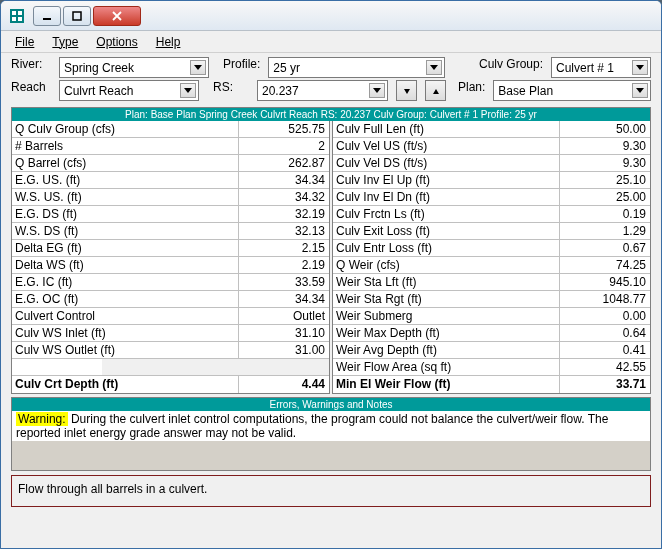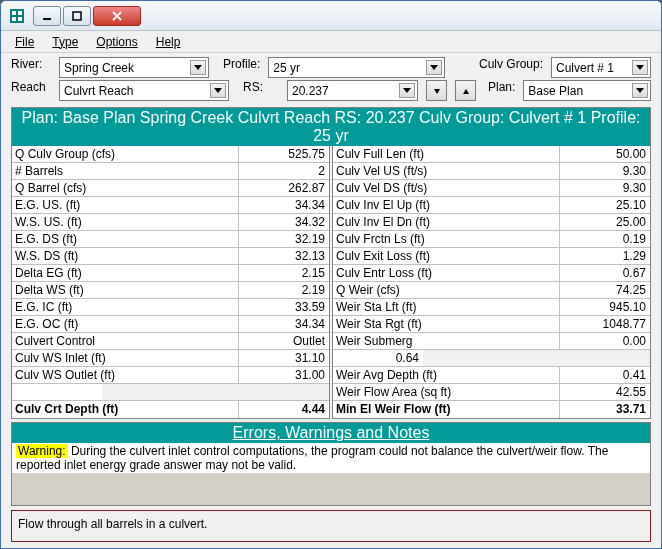--- a/index.html
+++ b/index.html
@@ -16,29 +16,29 @@
 .menubar { height: 22px; background: #f0f0f0; display: flex; align-items: center; padding: 0 6px; gap: 2px; border-bottom: 1px solid #d0d0d0; }
 .menu-item { padding: 2px 8px; cursor: default; }
 .menu-item .ul { text-decoration: underline; }
 .dropdown-row { display: flex; padding: 4px 10px 2px 10px; gap: 8px; }
 .label { white-space: nowrap; }
 .select { background: #fff; border: 1px solid #7a7a7a; height: 21px; display: flex; align-items: center; padding: 8px 4px; position: relative; font-size: 12px; }
 .select .caret { position: absolute; right: 2px; top: 2px; width: 16px; height: 15px; background: linear-gradient(#f4f4f4,#dcdcdc); border: 1px solid #9a9a9a; display: flex; align-items: center; justify-content: center; }
 .select .caret::after { content: ""; border-left: 4px solid transparent; border-right: 4px solid transparent; border-top: 5px solid #000; }
 .sq-btn { width: 21px; height: 21px; border: 1px solid #7a7a7a; background: linear-gradient(#f4f4f4,#dcdcdc); display: flex; align-items: center; justify-content: center; }
 .content { padding: 0 10px 6px 10px; flex: 1; display: flex; flex-direction: column; min-height: 0; }
-.teal-bar { background: #009a9a; color: #fff; font-weight: normal; padding: 1px 4px; font-size: 16px; }
+.teal-bar { background: #009a9a; color: #fff; font-weight: normal; padding: 1px 4px; font-size: 10px; }
 .teal-bar.center { text-align: center; }
 .data-grid { display: flex; gap: 2px; }
 .col { flex: 1; border: 1px solid #808080; border-top: none; }
 .row { display: flex; border-bottom: 1px solid #c0c0c0; height: 17px; line-height: 17px; }
 .row:last-child { border-bottom: none; font-weight: bold; }
 .cell-l { flex: 1; padding: 0 3px; border-right: 1px solid #c0c0c0; background: #fff; white-space: nowrap; overflow: hidden; }
 .cell-r { width: 90px; text-align: right; padding: 0 4px; background: #fff; white-space: nowrap; }
-.warnings-box { border: 1px solid #808080; border-top: none; background: #d4d0c8; height: 82px; overflow: hidden; }
+.warnings-box { border: 1px solid #808080; border-top: none; background: #d4d0c8; height: 60px; overflow: hidden; }
 .warning-line { background: #fff; padding: 1px 4px; font-size: 12px; line-height: 14px; }
 .warning-label { background: #ffff00; font-weight: normal; padding: 0 2px; }
 .statusbar { border: 1px solid #7f1d1d; background: #f0f0f0; padding: 6px 6px 10px 6px; margin-top: 4px; font-size: 12px; }
 </style>
 </head>
 <body>
 
 <div class="window">
   <div class="titlebar">
     <span class="titlebar-icon">
@@ -90,21 +90,21 @@
     <span style="flex:1"></span>
     <span class="label">Culv Group:</span>
     <div class="select" style="width:100px">
         <span>Culvert # 1</span>
         <span class="caret"></span>
       </div>
   </div>
 
   <div class="dropdown-row" style="padding-top:0; padding-bottom:6px">
     <span class="label" style="width:40px">Reach</span>
-    <div class="select" style="width:170px">
+    <div class="select" style="width:140px">
         <span>Culvrt Reach</span>
         <span class="caret"></span>
       </div>
     <span class="label" style="margin-left:6px;width:36px">RS:</span>
     <div class="select" style="width:131px">
         <span>20.237</span>
         <span class="caret"></span>
       </div>
     <div class="sq-btn">
         <svg width="10" height="10">
@@ -235,38 +235,39 @@
           </div>
           <div class="row">
             <div class="cell-l">Weir Sta Rgt (ft)</div>
             <div class="cell-r">1048.77</div>
           </div>
           <div class="row">
             <div class="cell-l">Weir Submerg</div>
             <div class="cell-r">0.00</div>
           </div>
           <div class="row">
+            <div class="cell-l">Weir Max Depth (ft)</div>
             <div class="cell-r">0.64</div>
           </div>
           <div class="row">
             <div class="cell-l">Weir Avg Depth (ft)</div>
             <div class="cell-r">0.41</div>
           </div>
           <div class="row">
             <div class="cell-l">Weir Flow Area (sq ft)</div>
             <div class="cell-r">42.55</div>
           </div>
           <div class="row">
             <div class="cell-l">Min El Weir Flow (ft)</div>
             <div class="cell-r">33.71</div>
           </div>
         </div>
     </div>
 
-    <div class="teal-bar center" style="border:1px solid #808080; border-bottom:none; margin-top:3px;text-decoration:underline;">Errors, Warnings and Notes</div>
+    <div class="teal-bar center" style="border:1px solid #808080; border-bottom:none; margin-top:3px;">Errors, Warnings and Notes</div>
     <div class="warnings-box">
       <div class="warning-line">
         <span class="warning-label">Warning:</span>
         <span>During the culvert inlet control computations, the program could not balance the culvert/weir flow.  The reported inlet energy grade answer may not be valid.</span>
       </div>
     </div>
 
     <div class="statusbar">
       <span>Flow through all barrels in a culvert.</span>
     </div>

